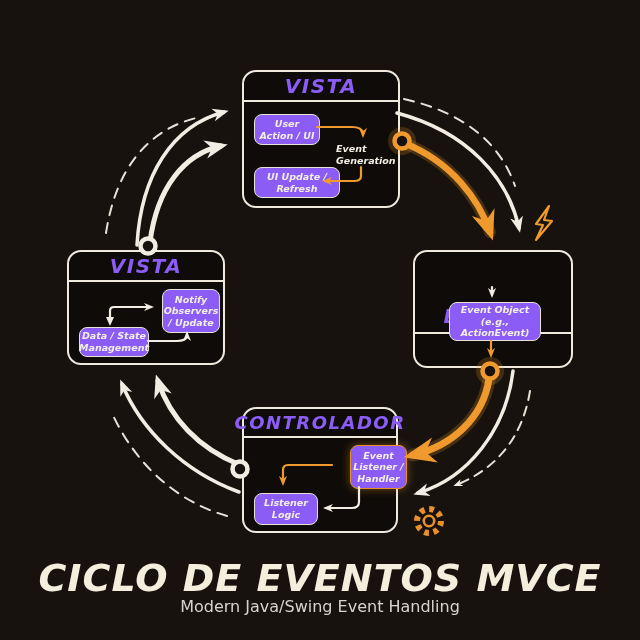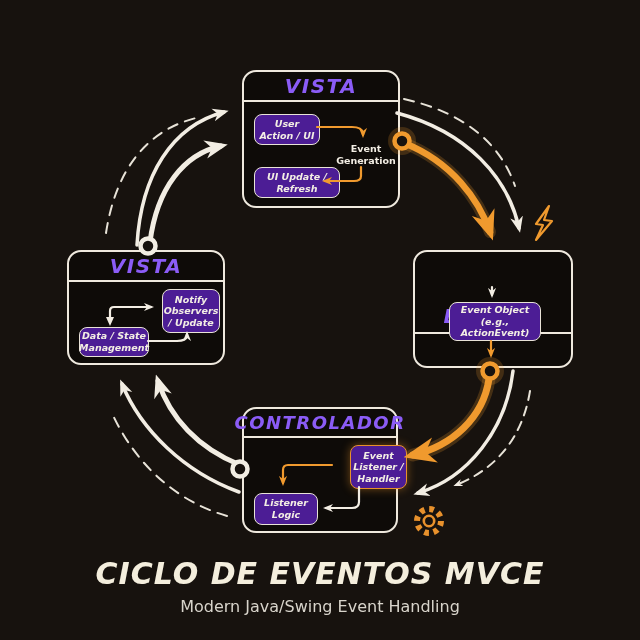--- a/index.html
+++ b/index.html
@@ -1,27 +1,27 @@
 <!DOCTYPE html>
 <html><head>
 <meta charset="utf-8">
 <style>
   html,body{margin:0;padding:0;background:#000;}
   .stage{position:relative;width:640px;height:640px;background:#17120e;overflow:hidden;
          font-family:"DejaVu Sans",sans-serif;}
   .gbox{position:absolute;border:2.5px solid #efe9de;border-radius:14px;background:#0e0b08;box-sizing:border-box;}
   .gtitle{display:flex;align-items:center;justify-content:center;border-bottom:2.2px solid #efe9de;
           font-weight:bold;font-style:italic;color:#8b5cf6;letter-spacing:1.5px;font-size:20px;}
-  .sbox{position:absolute;background:#4c1d95;border:1.5px solid #e9e3d7;border-radius:8px;color:#f3eee4;
+  .sbox{position:absolute;background:#8b5cf6;border:1.5px solid #e9e3d7;border-radius:8px;color:#f3eee4;
         font-size:9.5px;font-style:italic;font-weight:bold;display:flex;align-items:center;justify-content:center;
         text-align:center;line-height:1.22;padding:2px;box-sizing:border-box;}
   .sbox.accent{border-color:#e8912c;box-shadow:0 0 10px rgba(238,150,44,.45);}
-  .floatlabel{position:absolute;color:#f3eee4;font-size:9.5px;font-weight:bold;
-              text-align:center;line-height:1.3;}
-  .ftitle{position:absolute;left:0;right:0;top:556px;text-align:center;font-size:30px;font-weight:bold;
+  .floatlabel{position:absolute;color:#f3eee4;font-size:9.5px;font-style:italic;font-weight:bold;
+              line-height:1.3;}
+  .ftitle{position:absolute;left:0;right:0;top:556px;text-align:center;font-size:38px;font-weight:bold;
           font-style:italic;color:#f4eedd;letter-spacing:1px;}
   .fsub{position:absolute;left:0;right:0;top:597px;text-align:center;font-size:16px;color:#d8d4cb;}
   svg.overlay{position:absolute;left:0;top:0;pointer-events:none;}
 </style>
 </head>
 <body>
 
 <div class="stage">
 
   <div class="gbox" style="left:242px;top:70px;width:158px;height:138px;">

